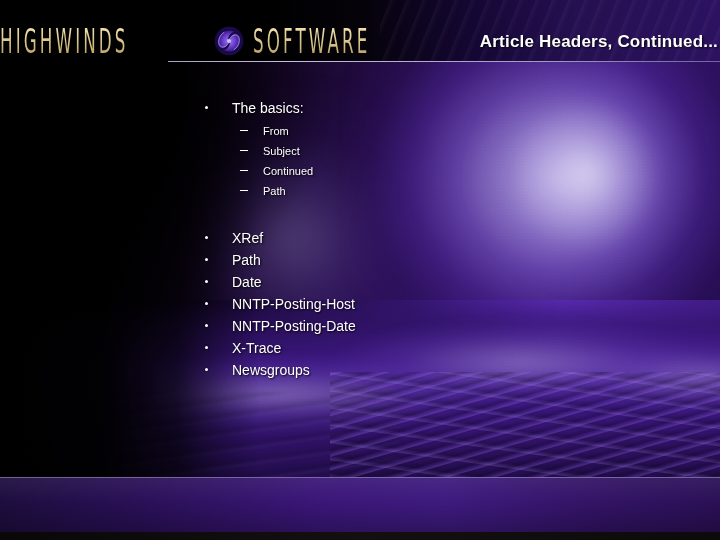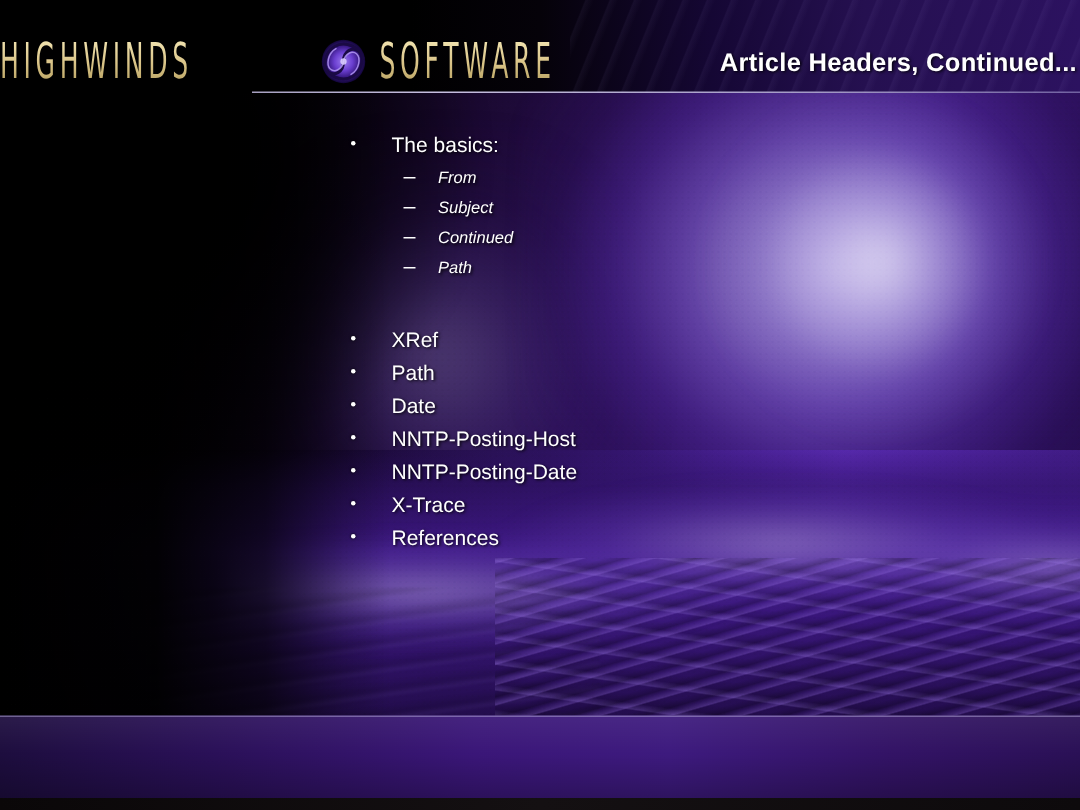--- a/index.html
+++ b/index.html
@@ -267,22 +267,22 @@
     font-size: 17px;
     font-weight: bold;
     letter-spacing: 0.2px;
     text-shadow: 1px 1px 2px rgba(0,0,0,0.85);
     white-space: nowrap;
   }
 
   
   .body-area {
     position: absolute;
-    left: 0; top: 85px;
-    width: 643px; height: 330px; padding-left: 29px;
+    left: 0; top: 97px;
+    width: 643px; height: 330px;
   }
 
   ul.lvl1 {
     list-style: none;
     margin: 0;
     padding: 0;
   }
   li.lvl1-item {
     position: relative;
     padding-left: 232px;
@@ -310,21 +310,20 @@
   }
   li.lvl2-item {
     position: relative;
     padding-left: 263px;
     color: #ffffff;
     font-size: 11px;
     line-height: 20px;
     height: 20px;
     text-shadow: 1px 1px 2px rgba(0,0,0,0.9);
     white-space: nowrap;
-    font-style: italic;
   }
   li.lvl2-item > .dash {
     position: absolute;
     left: 240px;
     top: 9px;
     width: 8px; height: 1px;
     background: #ffffff;
   }
 
   .group-gap { height: 26px; }
@@ -461,21 +460,21 @@
       <li class="lvl1-item">
         <span class="dot"></span>
         <span>NNTP-Posting-Date</span>
       </li>
       <li class="lvl1-item">
         <span class="dot"></span>
         <span>X-Trace</span>
       </li>
       <li class="lvl1-item">
         <span class="dot"></span>
-        <span>References</span>
+        <span>Newsgroups</span>
       </li>
     </ul>
 
   </div>
 
   <div class="bottom-band">
     <div class="bottom-band-sheen"></div>
   </div>
   <div class="bottom-strip"></div>
 

